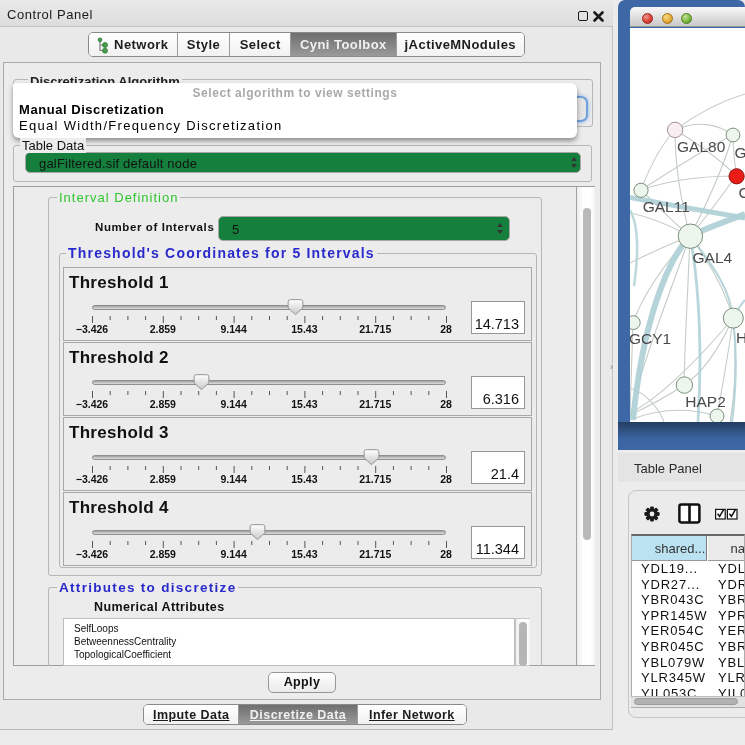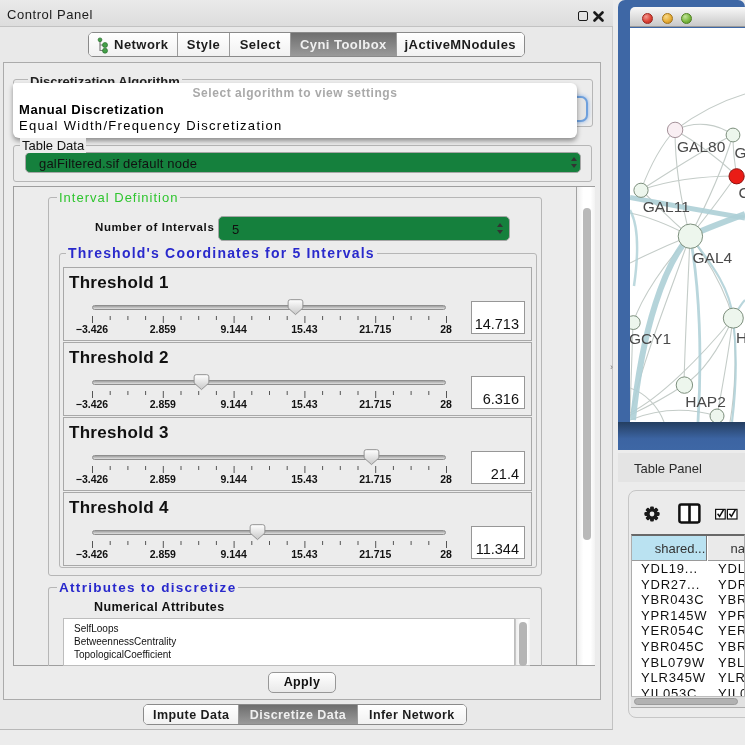--- a/index.html
+++ b/index.html
@@ -18,21 +18,21 @@
 
 .tabbar { position:absolute; display:flex; background:#fdfdfd; border:1px solid #8a8a8a;
   border-radius:5px; overflow:hidden; }
 .tabbar .tab { font-size:13px; font-weight:bold; color:#1c1c1c; text-align:center; letter-spacing:0.45px;
   border-right:1px solid #9b9b9b; display:flex; align-items:center; justify-content:center;
   background:linear-gradient(#ffffff,#f1f1f1); }
 .tabbar .tab:last-child { border-right:none; }
 .tabbar .sel { background:linear-gradient(#6e6e6e,#9a9a9a); color:#f0f0f0; }
 #toptabs { left:88px; top:32px; width:437px; height:25px; }
 #bottabs { left:143px; top:704px; width:324px; height:21px; }
-#bottabs .tab { font-size:12.5px; }
+#bottabs .tab { font-size:12.5px;text-decoration:underline; }
 
 #outer { position:absolute; left:3px; top:62px; width:598px; height:638px;
   border:1px solid #ababab; background:#ececec; }
 .gbox { position:absolute; border:1px solid #b6b6b6; border-radius:3px; }
 .glabel { position:absolute; font-size:13px; background:#ececec; padding:0 2px; }
 .combo { position:absolute; background:#15803d; border:1px solid #a6a6a6; border-radius:5px;
   font-size:13px; color:#111; }
 .updn { position:absolute; width:7px; }
 .updn:before { content:""; position:absolute; left:0; top:0;
   border-left:3.5px solid transparent; border-right:3.5px solid transparent;

